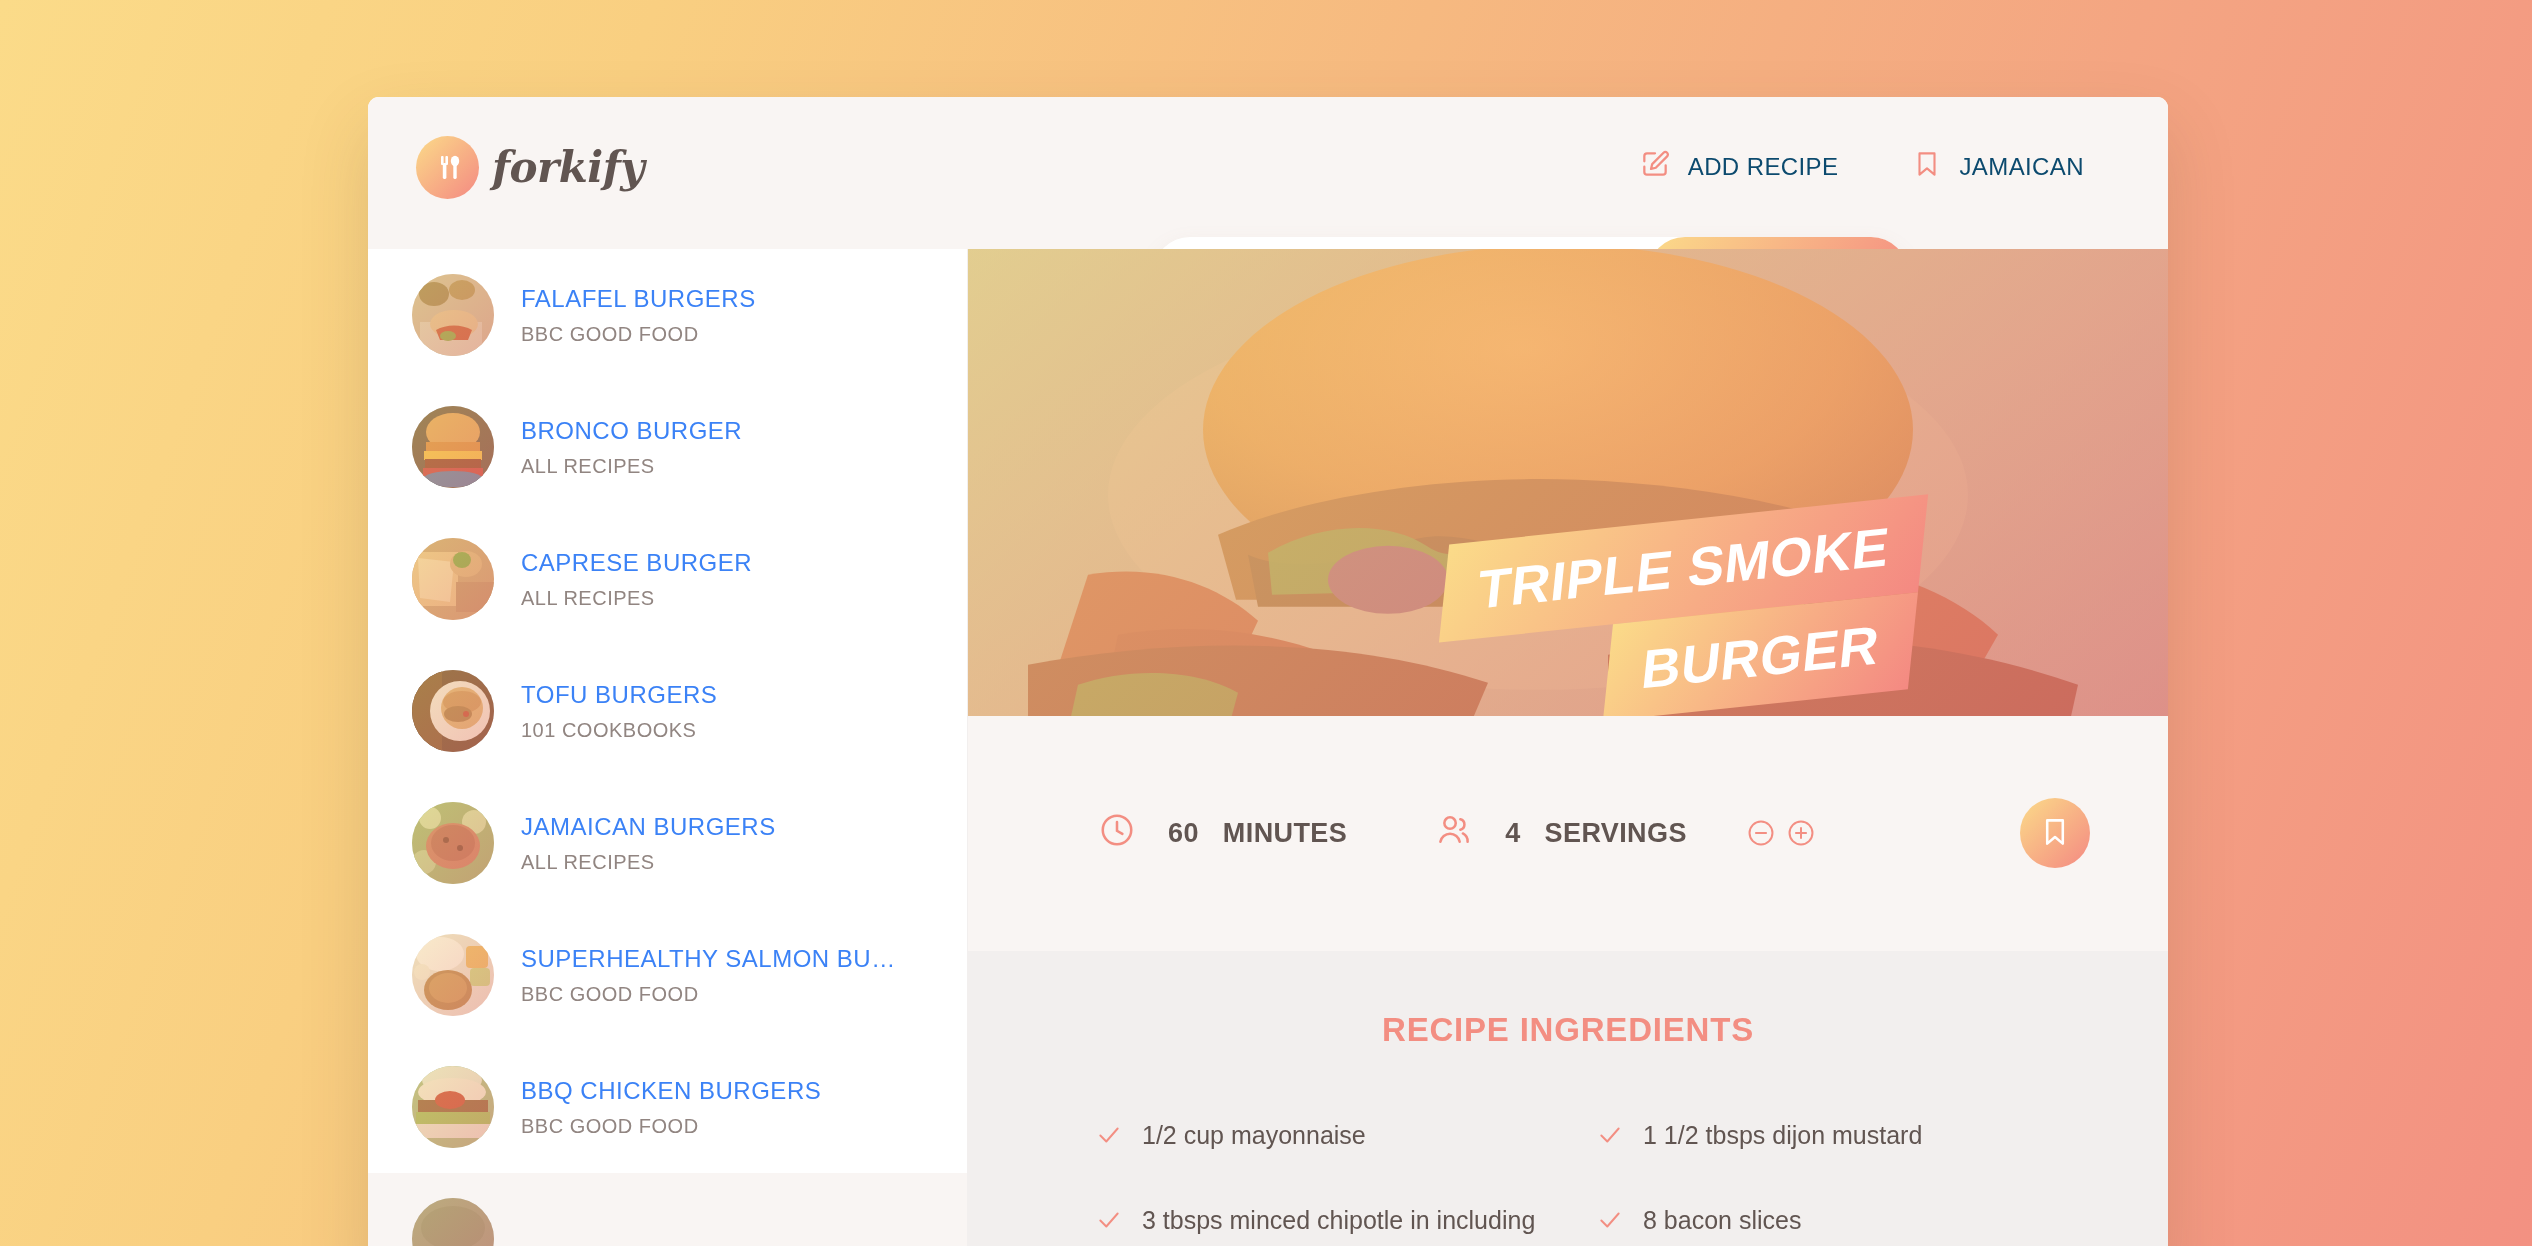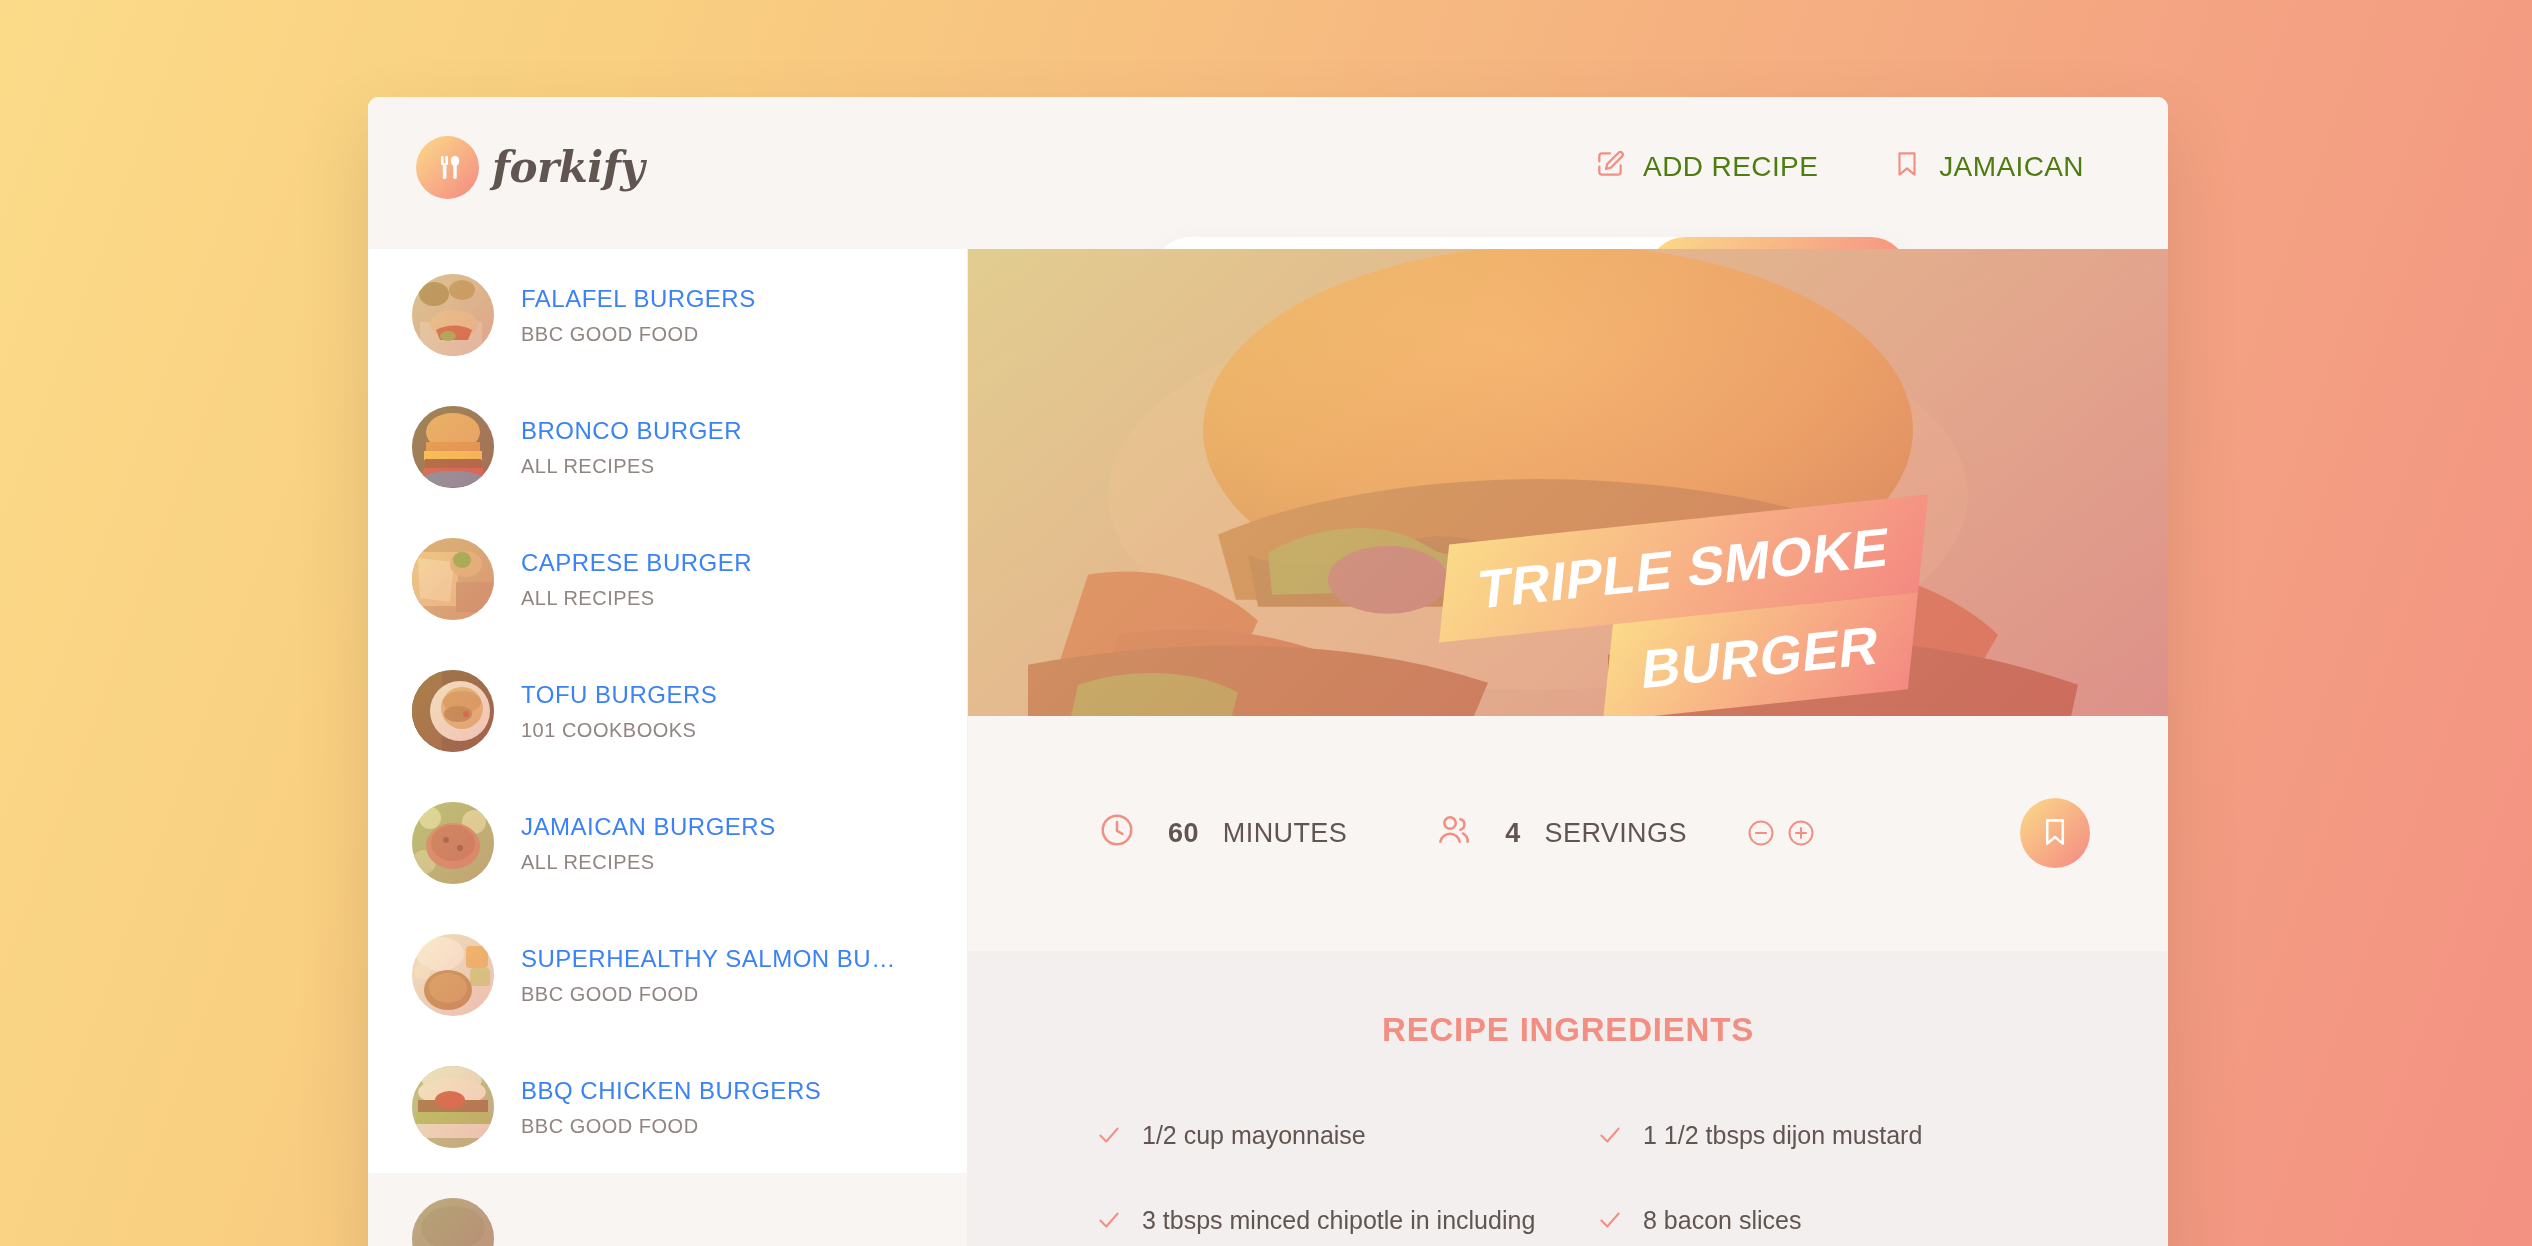--- a/index.html
+++ b/index.html
@@ -92,23 +92,23 @@
     padding: 0 34px;
   }
 
   
   .nav { margin-left: auto; display: flex; align-items: center; gap: 30px; }
   .nav-btn {
     display: flex; align-items: center; gap: 17px;
     background: none; border: none; cursor: pointer;
     padding: 14px 22px;
     font-family: "Liberation Sans", sans-serif;
-    font-size: 28px;
+    font-size: 24px;
     letter-spacing: 0.4px;
-    color: #4d7c0f;
+    color: #0c4a6e;
   }
 
   
   .body-row { display: flex; height: 1028px; }
 
   .sidebar {
     width: 600px;
     background: #fff;
     overflow: hidden;
     position: relative;
@@ -205,21 +205,21 @@
   .detail {
     display: flex;
     align-items: center;
     gap: 32px;
     font-size: 27px;
     color: #615551;
     letter-spacing: 0.4px;
   }
   .detail + .detail { margin-left: 88px; }
   .detail b { font-weight: bold; margin-right: -8px; }
-  .detail .unit { text-transform: uppercase; }
+  .detail .unit { text-transform: uppercase; font-weight: bold; }
   .servings-btns { display: flex; gap: 8px; margin-left: 26px; }
   .circle-btn {
     background: none; border: none; cursor: pointer;
     padding: 0; line-height: 0;
   }
   .bookmark-btn {
     margin-left: auto;
     width: 70px; height: 70px;
     border: none; border-radius: 50%;
     background: linear-gradient(135deg, #fbdb89 0%, #f48982 100%);

